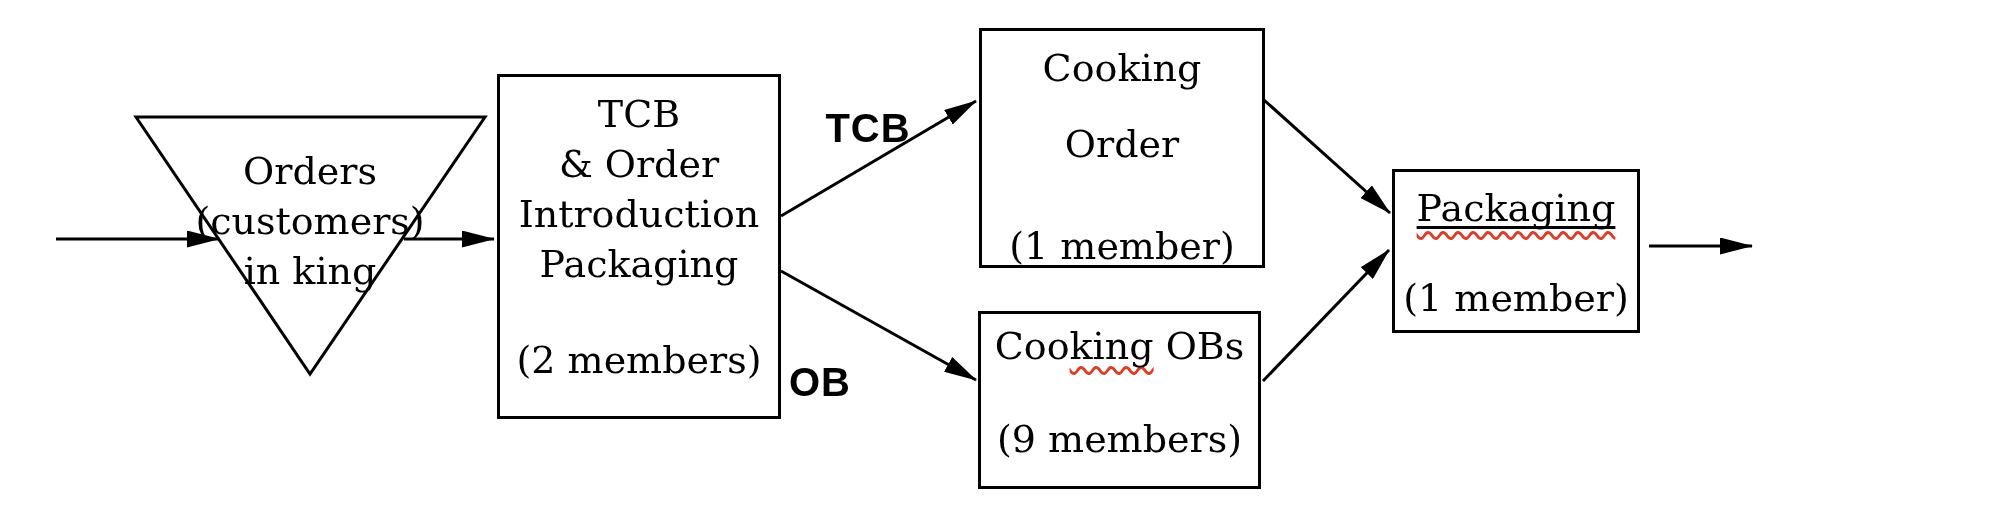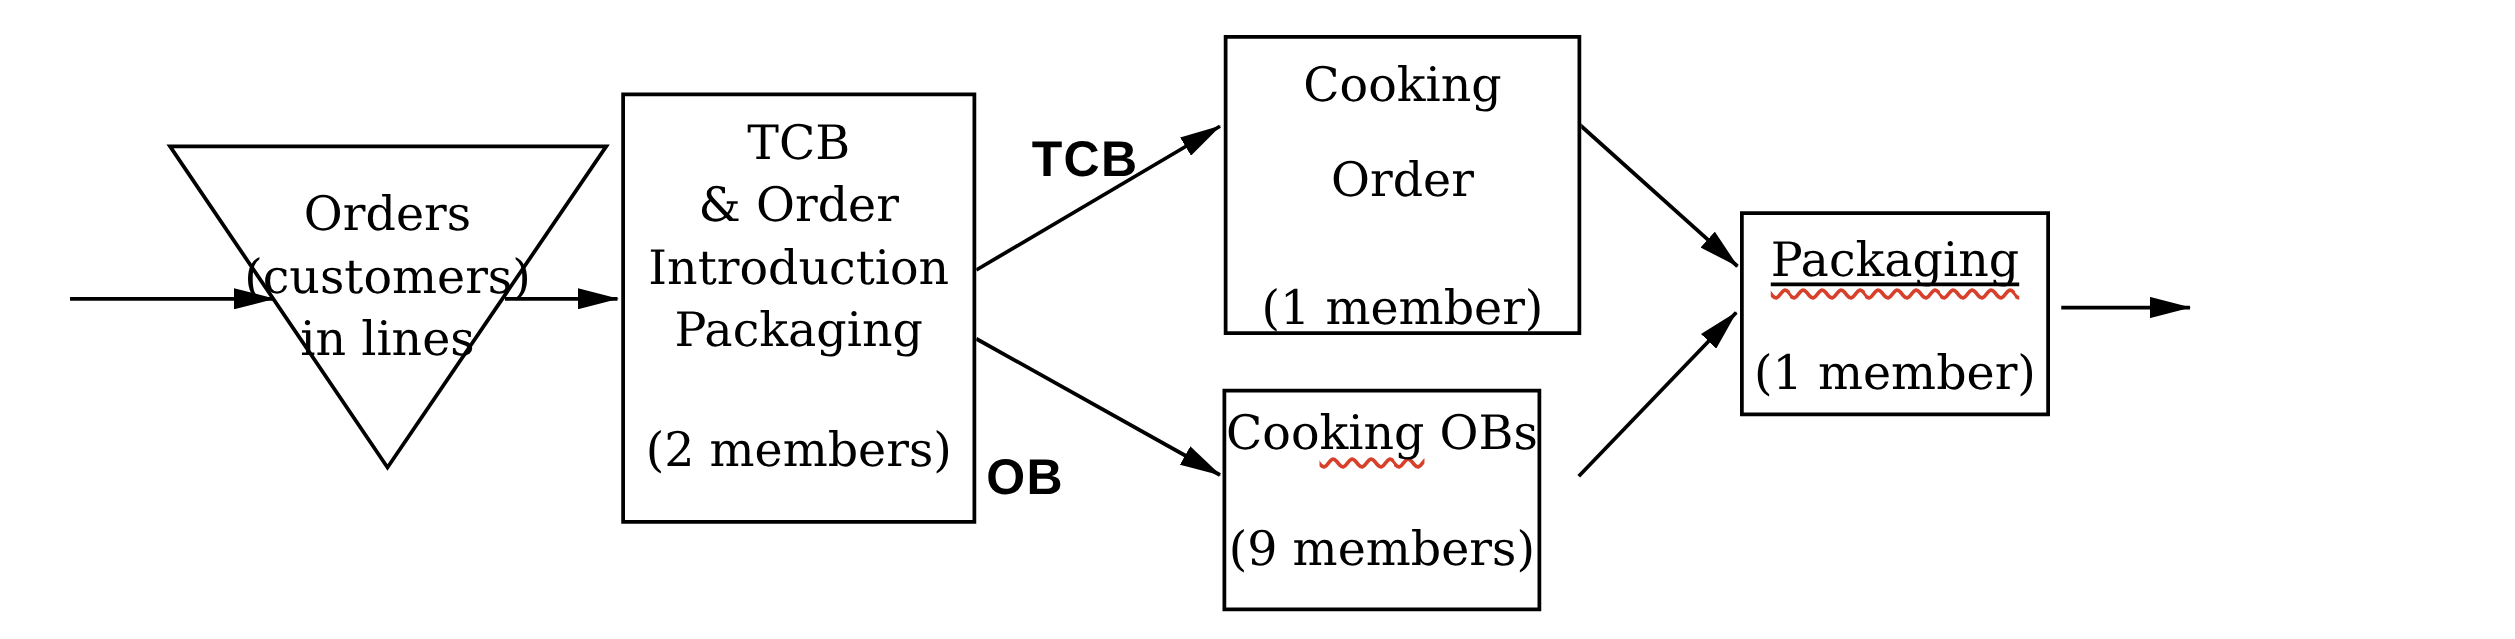--- a/index.html
+++ b/index.html
@@ -102,40 +102,40 @@
     <line x1="781" y1="216" x2="976" y2="101" marker-end="url(#ah)"></line>
     <line x1="781" y1="271" x2="976" y2="380" marker-end="url(#ah)"></line>
     <line x1="1264" y1="100" x2="1390" y2="213" marker-end="url(#ah)"></line>
     <line x1="1263" y1="381" x2="1389" y2="250" marker-end="url(#ah)"></line>
     <line x1="1649" y1="246" x2="1752" y2="246" marker-end="url(#ah)"></line>
   </svg>
 
   <div class="tri-text" style="left:140px; top:122px; width:340px;">
     <div class="line">Orders</div>
     <div class="line">(customers)</div>
-    <div class="line">in lines</div>
+    <div class="line">in king</div>
   </div>
 
   <div class="node" style="left:497px; top:74px; width:284px; height:345px; padding-top:12px;">
     <div class="line">TCB</div>
     <div class="line">&amp; Order</div>
     <div class="line">Introduction</div>
     <div class="line">Packaging</div>
     <div class="spacer" style="height:46px;"></div>
     <div class="line">(2 members)</div>
   </div>
 
   <div class="node" style="left:979px; top:28px; width:286px; height:240px; padding-top:12px;gap:26px;">
     <div class="line">Cooking</div>
     <div class="line">Order</div>
     <div class="spacer" style="height:44px;"></div>
     <div class="line">(1 member)</div>
   </div>
 
-  <div class="node" style="left:978px; top:311px; width:255px; height:178px; padding-top:7px;">
+  <div class="node" style="left:978px; top:311px; width:283px; height:178px; padding-top:7px;">
     <div class="line"><span>Coo</span><span class="u-wavy-near">king</span><span> OBs</span></div>
     <div class="spacer" style="height:43px;"></div>
     <div class="line">(9 members)</div>
   </div>
 
   <div class="node" style="left:1392px; top:169px; width:248px; height:164px; padding-top:11px;">
     <div class="line"><span class="u-solid"><span class="u-wavy">Packaging</span></span></div>
     <div class="spacer" style="height:40px;"></div>
     <div class="line">(1 member)</div>
   </div>

